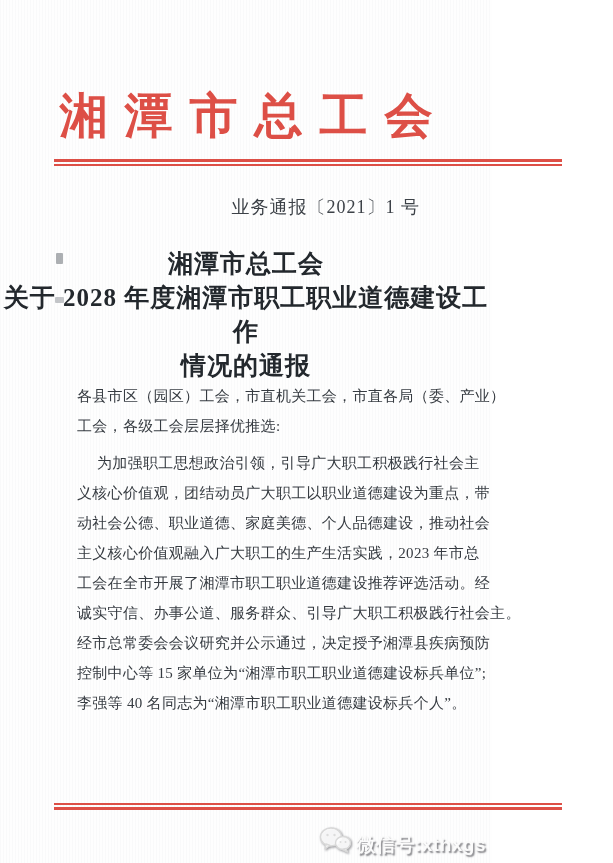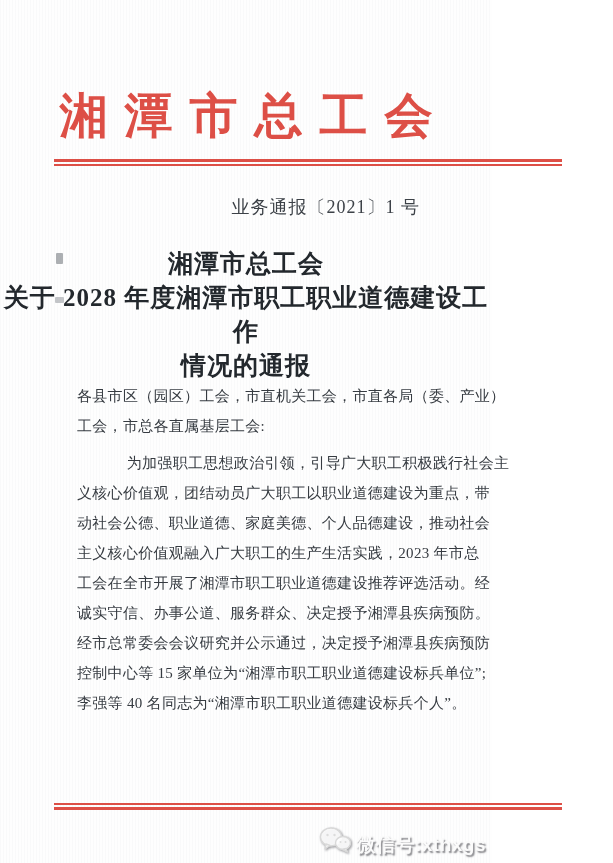--- a/index.html
+++ b/index.html
@@ -32,21 +32,21 @@
 
   .title-block {
     position: absolute; top: 247px; left: 0; width: 100%;
     text-align: center; font-weight: bold; color: #23282d;
   }
   .title-line { font-size: 25px; line-height: 34px; letter-spacing: 1px; }
 
   .body-block { position: absolute; top: 381px; left: 77px; width: 462px; color: #363b41; }
   .text-line { font-size: 15px; line-height: 30px; white-space: nowrap; letter-spacing: 0.3px; }
   .paragraph { margin-top: 7px; }
-  .indent-first { text-indent: 20px; text-align: center; }
+  .indent-first { text-indent: 20px; }
 
   
   .artifact { position: absolute; background: rgba(92,97,104,0.5); border-radius: 1px; }
   .artifact-1 { left: 56px; top: 253px; width: 7px; height: 11px; }
   .artifact-2 { left: 55px; top: 297px; width: 9px; height: 6px; opacity: 0.7; }
 
   
   .watermark {
     position: absolute; right: 6px; bottom: 5px;
     display: flex; align-items: flex-end; gap: 5px;
@@ -72,29 +72,29 @@
 
   <div class="title-block">
       <div class="title-line">湘潭市总工会</div>
       <div class="title-line">关于 2028 年度湘潭市职工职业道德建设工作</div>
       <div class="title-line">情况的通报</div>
     </div>
 
   <div class="body-block">
     <div>
         <div class="text-line">各县市区（园区）工会，市直机关工会，市直各局（委、产业）</div>
-        <div class="text-line">工会，市总各直属基层工会:</div>
+        <div class="text-line">工会，各级工会层层择优推选:</div>
       </div>
     <div class="paragraph">
         <div class="text-line indent-first">为加强职工思想政治引领，引导广大职工积极践行社会主</div>
         <div class="text-line">义核心价值观，团结动员广大职工以职业道德建设为重点，带</div>
         <div class="text-line">动社会公德、职业道德、家庭美德、个人品德建设，推动社会</div>
         <div class="text-line">主义核心价值观融入广大职工的生产生活实践，2023 年市总</div>
         <div class="text-line">工会在全市开展了湘潭市职工职业道德建设推荐评选活动。经</div>
-        <div class="text-line">诚实守信、办事公道、服务群众、决定授予湘潭县疾病预防。</div>
+        <div class="text-line">诚实守信、办事公道、服务群众、引导广大职工积极践行社会主。</div>
         <div class="text-line">经市总常委会会议研究并公示通过，决定授予湘潭县疾病预防</div>
         <div class="text-line">控制中心等 15 家单位为“湘潭市职工职业道德建设标兵单位”;</div>
         <div class="text-line">李强等 40 名同志为“湘潭市职工职业道德建设标兵个人”。</div>
       </div>
   </div>
 
   <div class="rule rule-bottom"></div>
 
   <div class="artifact artifact-1"></div>
   <div class="artifact artifact-2"></div>

